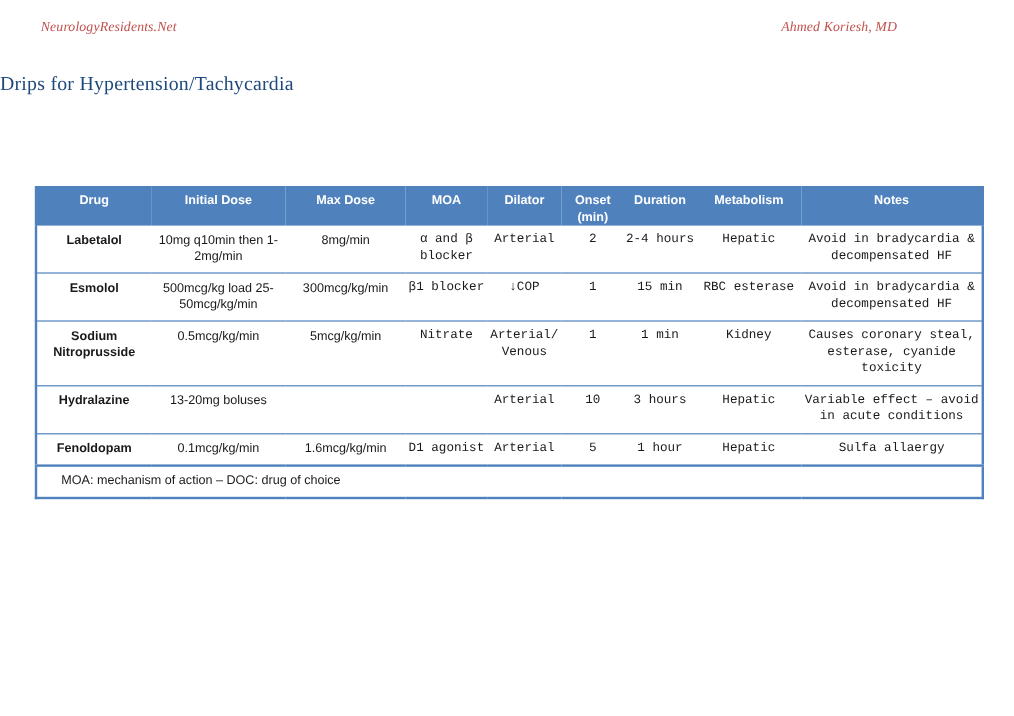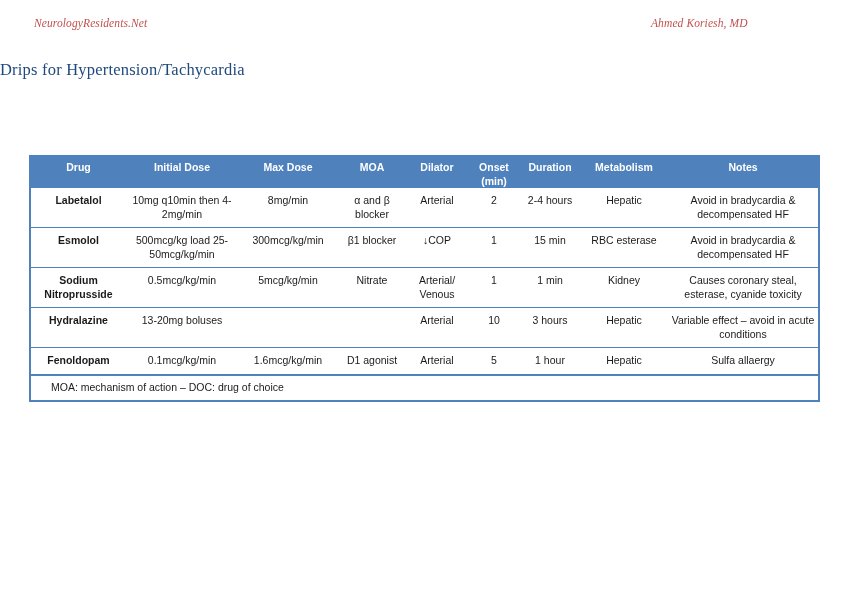--- a/index.html
+++ b/index.html
@@ -105,21 +105,21 @@
     border-top: none;
   }
 
   td.c-drug {
     font-weight: bold;
     color: #000000;
   }
   td.c-dose {
     color: #e2736b;
   }
-  td.c-plain { color: #1a1a1a; }
+  td.c-plain { color: #1a1a1a; font-family: Liberation Mono, monospace; }
 
   td.notes-left { text-align: center; }
   td.notes-left.align-left { text-align: left; padding-left: 14px; }
 
   
   tr.footnote-row td {
     border-top: 2px solid #4f81bd;
     text-align: left;
     padding: 5px 0 6px 20px;
     font-size: 10.5px;
@@ -161,21 +161,21 @@
           <th>Onset (min)</th>
           <th>Duration</th>
           <th>Metabolism</th>
           <th>Notes</th>
         </tr>
       </thead>
       <tbody>
 
         <tr class="drug-row">
           <td class="c-drug">Labetalol</td>
-          <td class="c-dose">10mg q10min then 4-2mg/min</td>
+          <td class="c-dose">10mg q10min then 1-2mg/min</td>
           <td class="c-dose">8mg/min</td>
           <td class="c-plain">α and β blocker</td>
           <td class="c-plain">Arterial</td>
           <td class="c-plain">2</td>
           <td class="c-plain">2-4 hours</td>
           <td class="c-plain">Hepatic</td>
           <td class="c-plain notes-left">Avoid in bradycardia &amp; decompensated HF</td>
         </tr>
 
         <tr class="drug-row">

